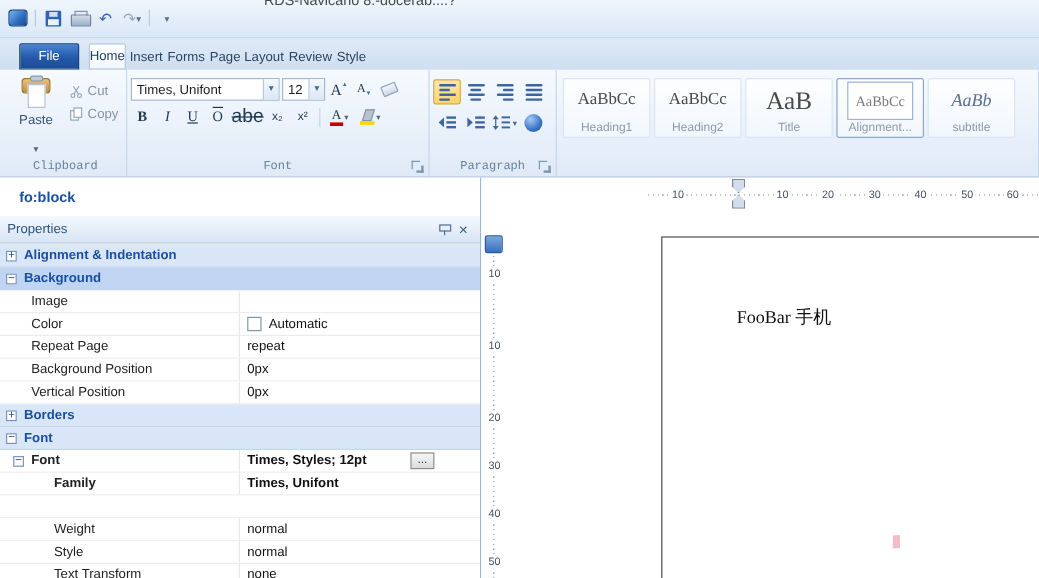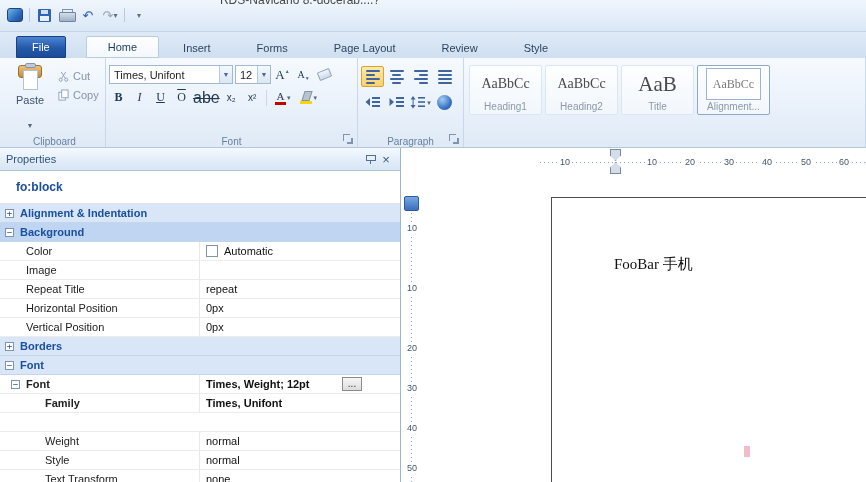--- a/index.html
+++ b/index.html
@@ -18,29 +18,29 @@
 .floppy{width:13px;height:13px;background:#2f63b8;border-radius:1px;position:relative;}
 .floppy::before{content:"";position:absolute;left:3px;top:1px;width:7px;height:4px;background:#cfe0f2;}
 .floppy::after{content:"";position:absolute;left:2px;bottom:1px;width:9px;height:5px;background:#e8f0fa;}
 .printer{width:15px;height:13px;position:relative;}
 .printer::before{content:"";position:absolute;left:3px;top:0;width:9px;height:4px;background:#e3ecf6;border:1px solid #7e93ab;}
 .printer::after{content:"";position:absolute;left:0;top:3px;width:15px;height:8px;background:linear-gradient(#d3dde9,#9fb0c4);border:1px solid #71869e;border-radius:1px;}
 .qdrop{font-size:8px;color:#5a6f88;}
 
 
 #tabrow{position:relative;height:26px;display:flex;align-items:flex-end;padding-left:16px;background:linear-gradient(#dfeaf7,#cfdff1);}
-.tab{height:22px;display:flex;align-items:center;padding:0 21px;font-size:11px;color:#2c455f;border:1px solid transparent;border-bottom:none;border-radius:2px 2px 0 0;margin-right:2px;}
-.tab.file{background:linear-gradient(#4b84d4,#2458a8 55%,#1c4c98);color:#fff;border:1px solid #16427f;padding:6px 15px;margin-right:20px;}
+.tab{height:22px;display:flex;align-items:center;padding:0 0;font-size:11px;color:#2c455f;border:1px solid transparent;border-bottom:none;border-radius:2px 2px 0 0;margin-right:2px;}
+.tab.file{background:linear-gradient(#4b84d4,#2458a8 55%,#1c4c98);color:#fff;border:1px solid #16427f;padding:6px 15px;margin-right:8px;}
 .tab.active{background:linear-gradient(#fefefe,#f3f8fd);border:1px solid #b8cce2;color:#1e3a5f;}
 
 
 #ribbon{height:90px;display:flex;align-items:stretch;background:linear-gradient(#f6fafe,#e8f0fa 60%,#dfeaf6);border-bottom:1px solid #b4c6dc;padding-left:4px;}
 .group{position:relative;display:flex;flex-direction:column;padding:3px 3px 0;border-right:1px solid #c8d7e9;}
 .gcontent{flex:1;}
-.glabel{height:16px;position:relative;display:flex;align-items:flex-end;justify-content:center;color:#68809e;font-size:10px;}
+.glabel{height:16px;position:relative;display:flex;align-items:center;justify-content:center;color:#68809e;font-size:10px;font-family:Liberation Mono, monospace;}
 .launcher{position:absolute;right:1px;bottom:3px;width:10px;height:10px;}
 .launcher::before{content:"";position:absolute;left:0;top:0;width:6px;height:6px;border-left:1px solid #7e94b0;border-top:1px solid #7e94b0;}
 .launcher::after{content:"";position:absolute;right:0;bottom:0;width:4px;height:4px;border-right:2px solid #7e94b0;border-bottom:2px solid #7e94b0;}
 
 
 #clipboard-group{width:102px;}
 #clipboard-group .gcontent{display:flex;}
 .paste-btn{width:46px;height:68px;display:flex;flex-direction:column;align-items:center;justify-content:flex-start;gap:16px;border-radius:3px;}
 .clip-icon{width:24px;height:28px;background:linear-gradient(#ecc27c,#c08e3e);border:1px solid #97722f;border-radius:3px;position:relative;margin-top:4px;}
 .clip-icon .sheet{position:absolute;left:4px;top:4px;width:15px;height:20px;background:#fff;border:1px solid #b4c2d2;}
@@ -352,73 +352,77 @@
               <div class="style-name">Heading2</div>
             </div>
             <div class="style-item title">
               <div class="style-preview">AaB</div>
               <div class="style-name">Title</div>
             </div>
             <div class="style-item intense selected">
               <div class="style-preview">AaBbCc</div>
               <div class="style-name">Alignment...</div>
             </div>
+            <div class="style-item subtitle">
+              <div class="style-preview">AaBb</div>
+              <div class="style-name">subtitle</div>
+            </div>
           </div>
       </div>
     </div>
 
   </div>
 
   <div id="props">
+    <div id="fo-selector">fo:block</div>
     <div id="props-header">
       <span>Properties</span>
       <span class="sp"></span>
       <span class="hbtn">
           <span class="pin"></span>
         </span>
       <span class="hbtn">×</span>
     </div>
-    <div id="fo-selector">fo:block</div>
     <div id="prop-grid">
         <div class="prow category">
           <span class="expbox">+</span>
           <span class="cat-name">Alignment &amp; Indentation</span>
         </div>
         <div class="prow category selected">
           <span class="expbox">−</span>
           <span class="cat-name">Background</span>
         </div>
         <div class="prow prop">
           <div class="pname ind1">
+            <span>Image</span>
+          </div>
+          <div class="pval">
+            <span></span>
+          </div>
+        </div>
+        <div class="prow prop">
+          <div class="pname ind1">
             <span>Color</span>
           </div>
           <div class="pval">
             <span class="swatch"></span>
             <span>Automatic</span>
           </div>
         </div>
         <div class="prow prop">
           <div class="pname ind1">
-            <span>Image</span>
-          </div>
-          <div class="pval">
-            <span></span>
+            <span>Repeat Page</span>
+          </div>
+          <div class="pval">
+            <span>repeat</span>
           </div>
         </div>
         <div class="prow prop">
           <div class="pname ind1">
-            <span>Repeat Title</span>
-          </div>
-          <div class="pval">
-            <span>repeat</span>
-          </div>
-        </div>
-        <div class="prow prop">
-          <div class="pname ind1">
-            <span>Horizontal Position</span>
+            <span>Background Position</span>
           </div>
           <div class="pval">
             <span>0px</span>
           </div>
         </div>
         <div class="prow prop">
           <div class="pname ind1">
             <span>Vertical Position</span>
           </div>
           <div class="pval">
@@ -432,21 +436,21 @@
         <div class="prow category">
           <span class="expbox">−</span>
           <span class="cat-name">Font</span>
         </div>
         <div class="prow prop">
           <div class="pname ind1 hasbox">
             <span class="expbox">−</span>
             <span class="bold">Font</span>
           </div>
           <div class="pval">
-            <span class="bold">Times, Weight; 12pt</span>
+            <span class="bold">Times, Styles; 12pt</span>
             <span class="dots-btn">...</span>
           </div>
         </div>
         <div class="prow prop">
           <div class="pname ind2">
             <span class="bold">Family</span>
           </div>
           <div class="pval">
             <span class="bold">Times, Unifont</span>
           </div>

